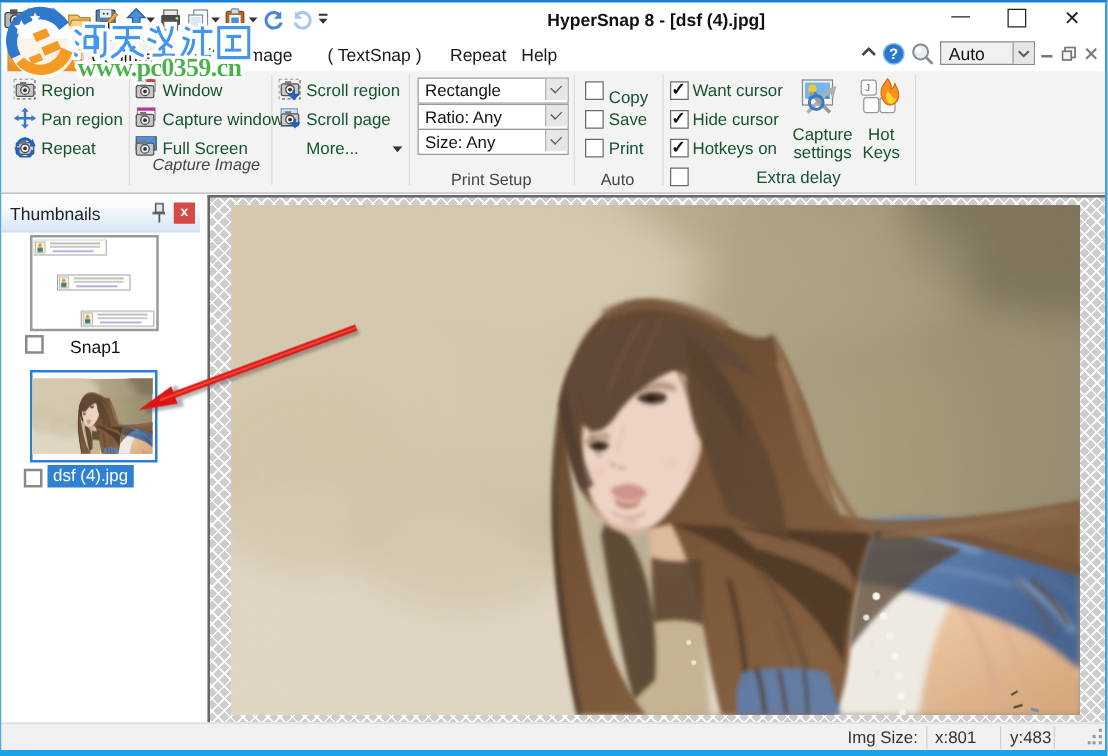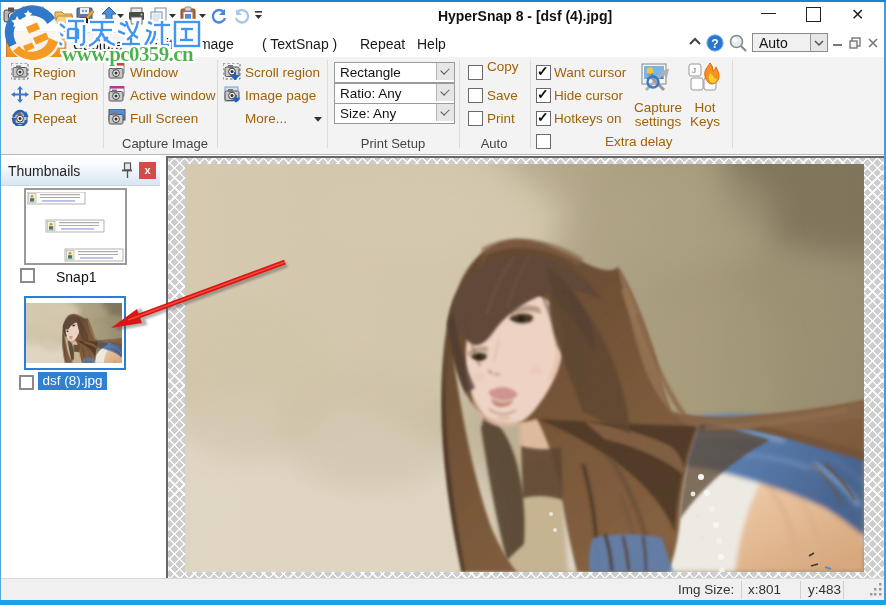--- a/index.html
+++ b/index.html
@@ -9,21 +9,21 @@
 #leftedge{left:0;top:2px;width:1px;height:599px;background:#51a8dc;}
 #rightedge{left:884px;top:2px;width:2px;height:599px;background:#3ba0e0;}
 #botedge{left:0;top:600px;width:886px;height:5px;background:#19a2e8;}
 #title{left:380px;top:8px;width:290px;font-size:14px;font-weight:bold;color:#111;text-align:center;white-space:nowrap;}
 .tab{top:36px;font-size:14px;color:#1a1a1a;white-space:nowrap;}
 #captab{left:66px;top:32px;width:62px;height:25px;border:1px solid #d5d5d5;border-bottom:none;background:#f3f3f3;text-align:center;line-height:24px;font-size:14px;color:#1a1a1a;}
 #filetab{left:6px;top:31px;width:66px;height:26px;background:linear-gradient(#f7b15c,#ef8b18);border:1px solid #c87a20;border-radius:3px 3px 0 0;color:#7a5a30;text-align:center;line-height:25px;font-size:14px;}
 #ribbon{left:1px;top:57px;width:883px;height:97px;background:#f3f3f3;border-bottom:1px solid #b9b9b9;}
 .vsep{top:60px;width:1px;height:88px;background:#dcdcdc;}
 .rlbl{font-size:13px;color:#444;top:135px;white-space:nowrap;}
-.ritem{font-size:13.5px;color:#a16207;white-space:nowrap;}
+.ritem{font-size:13.5px;color:#14532d;white-space:nowrap;}
 .combo{left:334px;width:119px;height:19px;background:#fff;border:1px solid #9a9a9a;font-size:13.5px;color:#111;}
 .combo .ct{position:absolute;left:5px;top:2px;}
 .combo .cb{position:absolute;right:0;top:0;width:17px;height:17px;background:#e6e6e6;border-left:1px solid #b5b5b5;}
 .cb:after{content:"";position:absolute;left:4px;top:4px;width:7px;height:5px;border-left:1.6px solid #555;border-bottom:1.6px solid #555;transform:rotate(-45deg) scale(1,.9);}
 .chk{width:13px;height:13px;background:#fff;border:1px solid #6a6a6a;}
 .ckm{position:absolute;left:0px;top:-3px;font-size:14px;color:#111;font-weight:bold;}
 #panel{left:1px;top:156px;width:159px;height:422px;background:#fff;}
 #phead{left:1px;top:158px;width:159px;height:27px;background:linear-gradient(#fafcfe 20%,#d8e6f3);border-bottom:1px solid #c8d8e8;}
 #pheadt{left:8px;top:163px;font-size:14px;color:#222;}
 #pclose{left:139px;top:162px;width:17px;height:17px;background:#d24b46;color:#fff;text-align:center;line-height:16px;font-size:11px;font-weight:bold;}
@@ -192,56 +192,56 @@
     <rect x="2" y="0" width="14" height="10" fill="#fff" stroke="#888"></rect>
     <rect x="2" y="0" width="14" height="2.6" fill="#d04040"></rect>
     <use href="#cam" transform="translate(0,1.5)"></use>
   </svg>
   <div class="abs ritem" style="left:130px;top:65px;">Window</div>
   <svg class="abs" style="left:108px;top:86px;" width="18" height="17">
     <rect x="2" y="0" width="14" height="10" fill="#fff" stroke="#888"></rect>
     <rect x="2" y="0" width="14" height="2.6" fill="#c0309a"></rect>
     <use href="#cam" transform="translate(0,1.5)"></use>
   </svg>
-  <div class="abs ritem" style="left:130px;top:88px;">Active window</div>
+  <div class="abs ritem" style="left:130px;top:88px;">Capture window</div>
   <svg class="abs" style="left:108px;top:109px;" width="18" height="17">
     <rect x="1" y="0" width="16" height="11" fill="#5090d8" stroke="#555"></rect>
     <use href="#cam" transform="translate(0,1.5)"></use>
   </svg>
   <div class="abs ritem" style="left:130px;top:111px;">Full Screen</div>
   <svg class="abs" style="left:223px;top:63px;" width="18" height="17">
     <use href="#dashbox"></use>
     <use href="#cam" transform="translate(1,0)"></use>
     <path d="M12 9v4.5M12 16l-2.8-3h5.6z" stroke="#2060c0" stroke-width="2" fill="#2060c0"></path>
   </svg>
   <div class="abs ritem" style="left:245px;top:65px;">Scroll region</div>
   <svg class="abs" style="left:223px;top:86px;" width="18" height="17">
     <rect x="2" y="1" width="13" height="14" fill="#cfe0f4" stroke="#7a9cc8"></rect>
     <use href="#cam" transform="translate(1,1)"></use>
     <path d="M13 9v4M13 15.5l-2.5-2.8h5z" stroke="#2060c0" stroke-width="1.8" fill="#2060c0"></path>
   </svg>
-  <div class="abs ritem" style="left:245px;top:88px;">Image page</div>
+  <div class="abs ritem" style="left:245px;top:88px;">Scroll page</div>
   <div class="abs ritem" style="left:245px;top:111px;">More...</div>
   <svg class="abs" style="left:314px;top:117px;" width="8" height="5">
     <path d="M0 0h8L4 4.8z" fill="#333"></path>
   </svg>
   <div class="abs combo" style="top:62px;">
     <span class="ct">Rectangle</span>
     <span class="cb"></span>
   </div>
   <div class="abs combo" style="top:82.5px;">
     <span class="ct">Ratio: Any</span>
     <span class="cb"></span>
   </div>
   <div class="abs combo" style="top:103px;">
     <span class="ct">Size: Any</span>
     <span class="cb"></span>
   </div>
   <div class="abs chk" style="left:468px;top:65px;"></div>
-  <div class="abs ritem" style="left:487px;top:59px;">Copy</div>
+  <div class="abs ritem" style="left:487px;top:70px;">Copy</div>
   <div class="abs chk" style="left:468px;top:88px;"></div>
   <div class="abs ritem" style="left:487px;top:88px;">Save</div>
   <div class="abs chk" style="left:468px;top:111px;"></div>
   <div class="abs ritem" style="left:487px;top:111px;">Print</div>
   <div class="abs chk" style="left:536px;top:65px;">
     <span class="ckm">✓</span>
   </div>
   <div class="abs ritem" style="left:554px;top:65px;">Want cursor</div>
   <div class="abs chk" style="left:536px;top:88px;">
     <span class="ckm">✓</span>
@@ -269,34 +269,34 @@
       <rect x="1" y="3" width="12" height="12" rx="2"></rect>
       <rect x="3" y="17" width="12" height="12" rx="2"></rect>
       <rect x="16" y="17" width="12" height="12" rx="2"></rect>
     </g>
     <text x="4" y="12" font-size="8" fill="#666" font-family="Liberation Sans">J</text>
     <path d="M22 2c-3 5-6 7-5 13 1 5 4 8 7 8s7-3 7-8c0-4-2-6-3-9-1 3-2 4-3 4 0-3-1-6-3-8z" fill="#f6901e" stroke="#d86a10" stroke-width="1"></path>
     <path d="M22 12c-1 3-2 4-1 6 1 3 2 4 4 4s4-2 4-5c-1 1-2 1-3 0 0-2-2-3-4-5z" fill="#fcd12c"></path>
   </svg>
   <div class="abs ritem" style="left:685px;top:100px;width:40px;text-align:center;">Hot</div>
   <div class="abs ritem" style="left:685px;top:114px;width:40px;text-align:center;">Keys</div>
-  <div class="abs rlbl" style="left:100px;top:136px;width:130px;text-align:center;">Capture Image</div>
+  <div class="abs rlbl" style="left:100px;top:124px;width:130px;text-align:center;font-style:italic;">Capture Image</div>
   <div class="abs rlbl" style="left:343px;top:136px;width:100px;text-align:center;">Print Setup</div>
   <div class="abs rlbl" style="left:464px;top:136px;width:60px;text-align:center;">Auto</div>
   <div class="abs" id="panel"></div>
   <div class="abs" id="canvas"></div>
   <div class="abs" id="phead"></div>
   <div class="abs" id="pheadt">Thumbnails</div>
   <div class="abs" id="pclose">x</div>
   <div class="abs" id="thumb1"></div>
   <div class="abs tchk" style="left:20px;top:268px;"></div>
   <div class="abs" id="snap1lbl">Snap1</div>
   <div class="abs" id="thumb2"></div>
   <div class="abs tchk" style="left:19px;top:375px;"></div>
-  <div class="abs" id="dsflbl">dsf (8).jpg</div>
+  <div class="abs" id="dsflbl">dsf (4).jpg</div>
   <svg class="abs" style="left:185px;top:164px;" width="679" height="408" viewBox="0 0 679 408">
     <defs>
       <linearGradient id="wallg" x1="0" y1="0" x2="1" y2="0">
         <stop offset="0" stop-color="#d3c7ad"></stop>
         <stop offset=".38" stop-color="#c7bba0"></stop>
         <stop offset=".6" stop-color="#b0a487"></stop>
         <stop offset=".82" stop-color="#9c9173"></stop>
         <stop offset="1" stop-color="#948a6e"></stop>
       </linearGradient>
       <linearGradient id="hairg" x1="0" y1="0" x2="1" y2="1">

